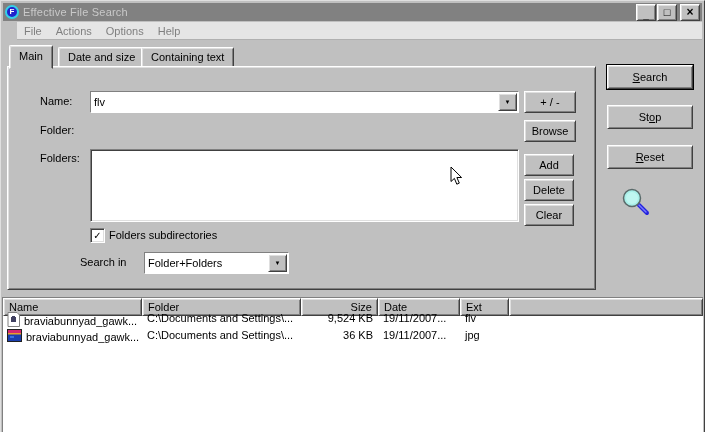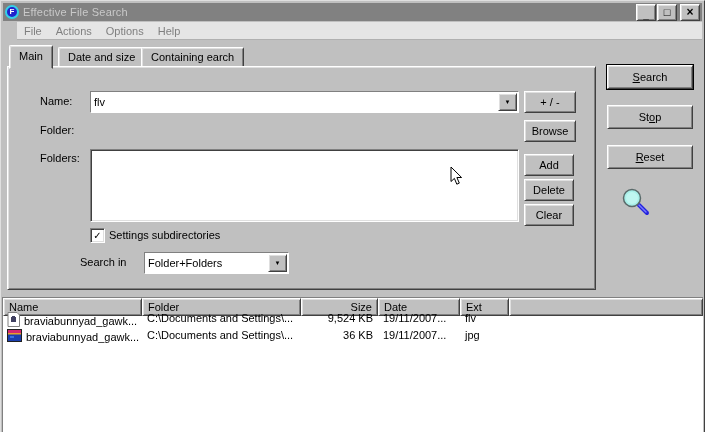--- a/index.html
+++ b/index.html
@@ -128,21 +128,21 @@
 
   <div class="menubar">
     <div class="menu-item">File</div>
     <div class="menu-item">Actions</div>
     <div class="menu-item">Options</div>
     <div class="menu-item">Help</div>
   </div>
 
   <div class="tab active" style="left:8px">Main</div>
   <div class="tab" style="left:57px">Date and size</div>
-  <div class="tab" style="left:140px">Containing earch</div>
+  <div class="tab" style="left:140px">Containing text</div>
 
   <div class="tabpanel raised">
 
     <div class="label" style="left:32px;top:28px">Name:</div>
     <div class="combo sunken" style="left:82px;top:24px;width:427px">
       <input value="flv" style="">
       <div class="arrow-btn raised">
           <span>▼</span>
         </div>
     </div>
@@ -153,21 +153,21 @@
 
     <div class="label" style="left:32px;top:85px">Folders:</div>
     <div class="sunken abs" style="left:82px;top:82px;width:427px;height:71px"></div>
     <div class="btn raised" style="left:516px;top:87px;width:48px;height:20px">Add</div>
     <div class="btn raised" style="left:516px;top:112px;width:48px;height:20px">Delete</div>
     <div class="btn raised" style="left:516px;top:137px;width:48px;height:20px">Clear</div>
 
     <div class="checkbox" style="left:82px;top:161px">
         <span>✓</span>
       </div>
-    <div class="label" style="left:101px;top:162px">Settings subdirectories</div>
+    <div class="label" style="left:101px;top:162px">Folders subdirectories</div>
 
     <div class="label" style="left:72px;top:189px">Search in</div>
     <div class="combo sunken" style="left:136px;top:185px;width:143px">
       <input value="Folder+Folders" style="">
       <div class="arrow-btn raised">
           <span>▼</span>
         </div>
     </div>
   </div>
 

